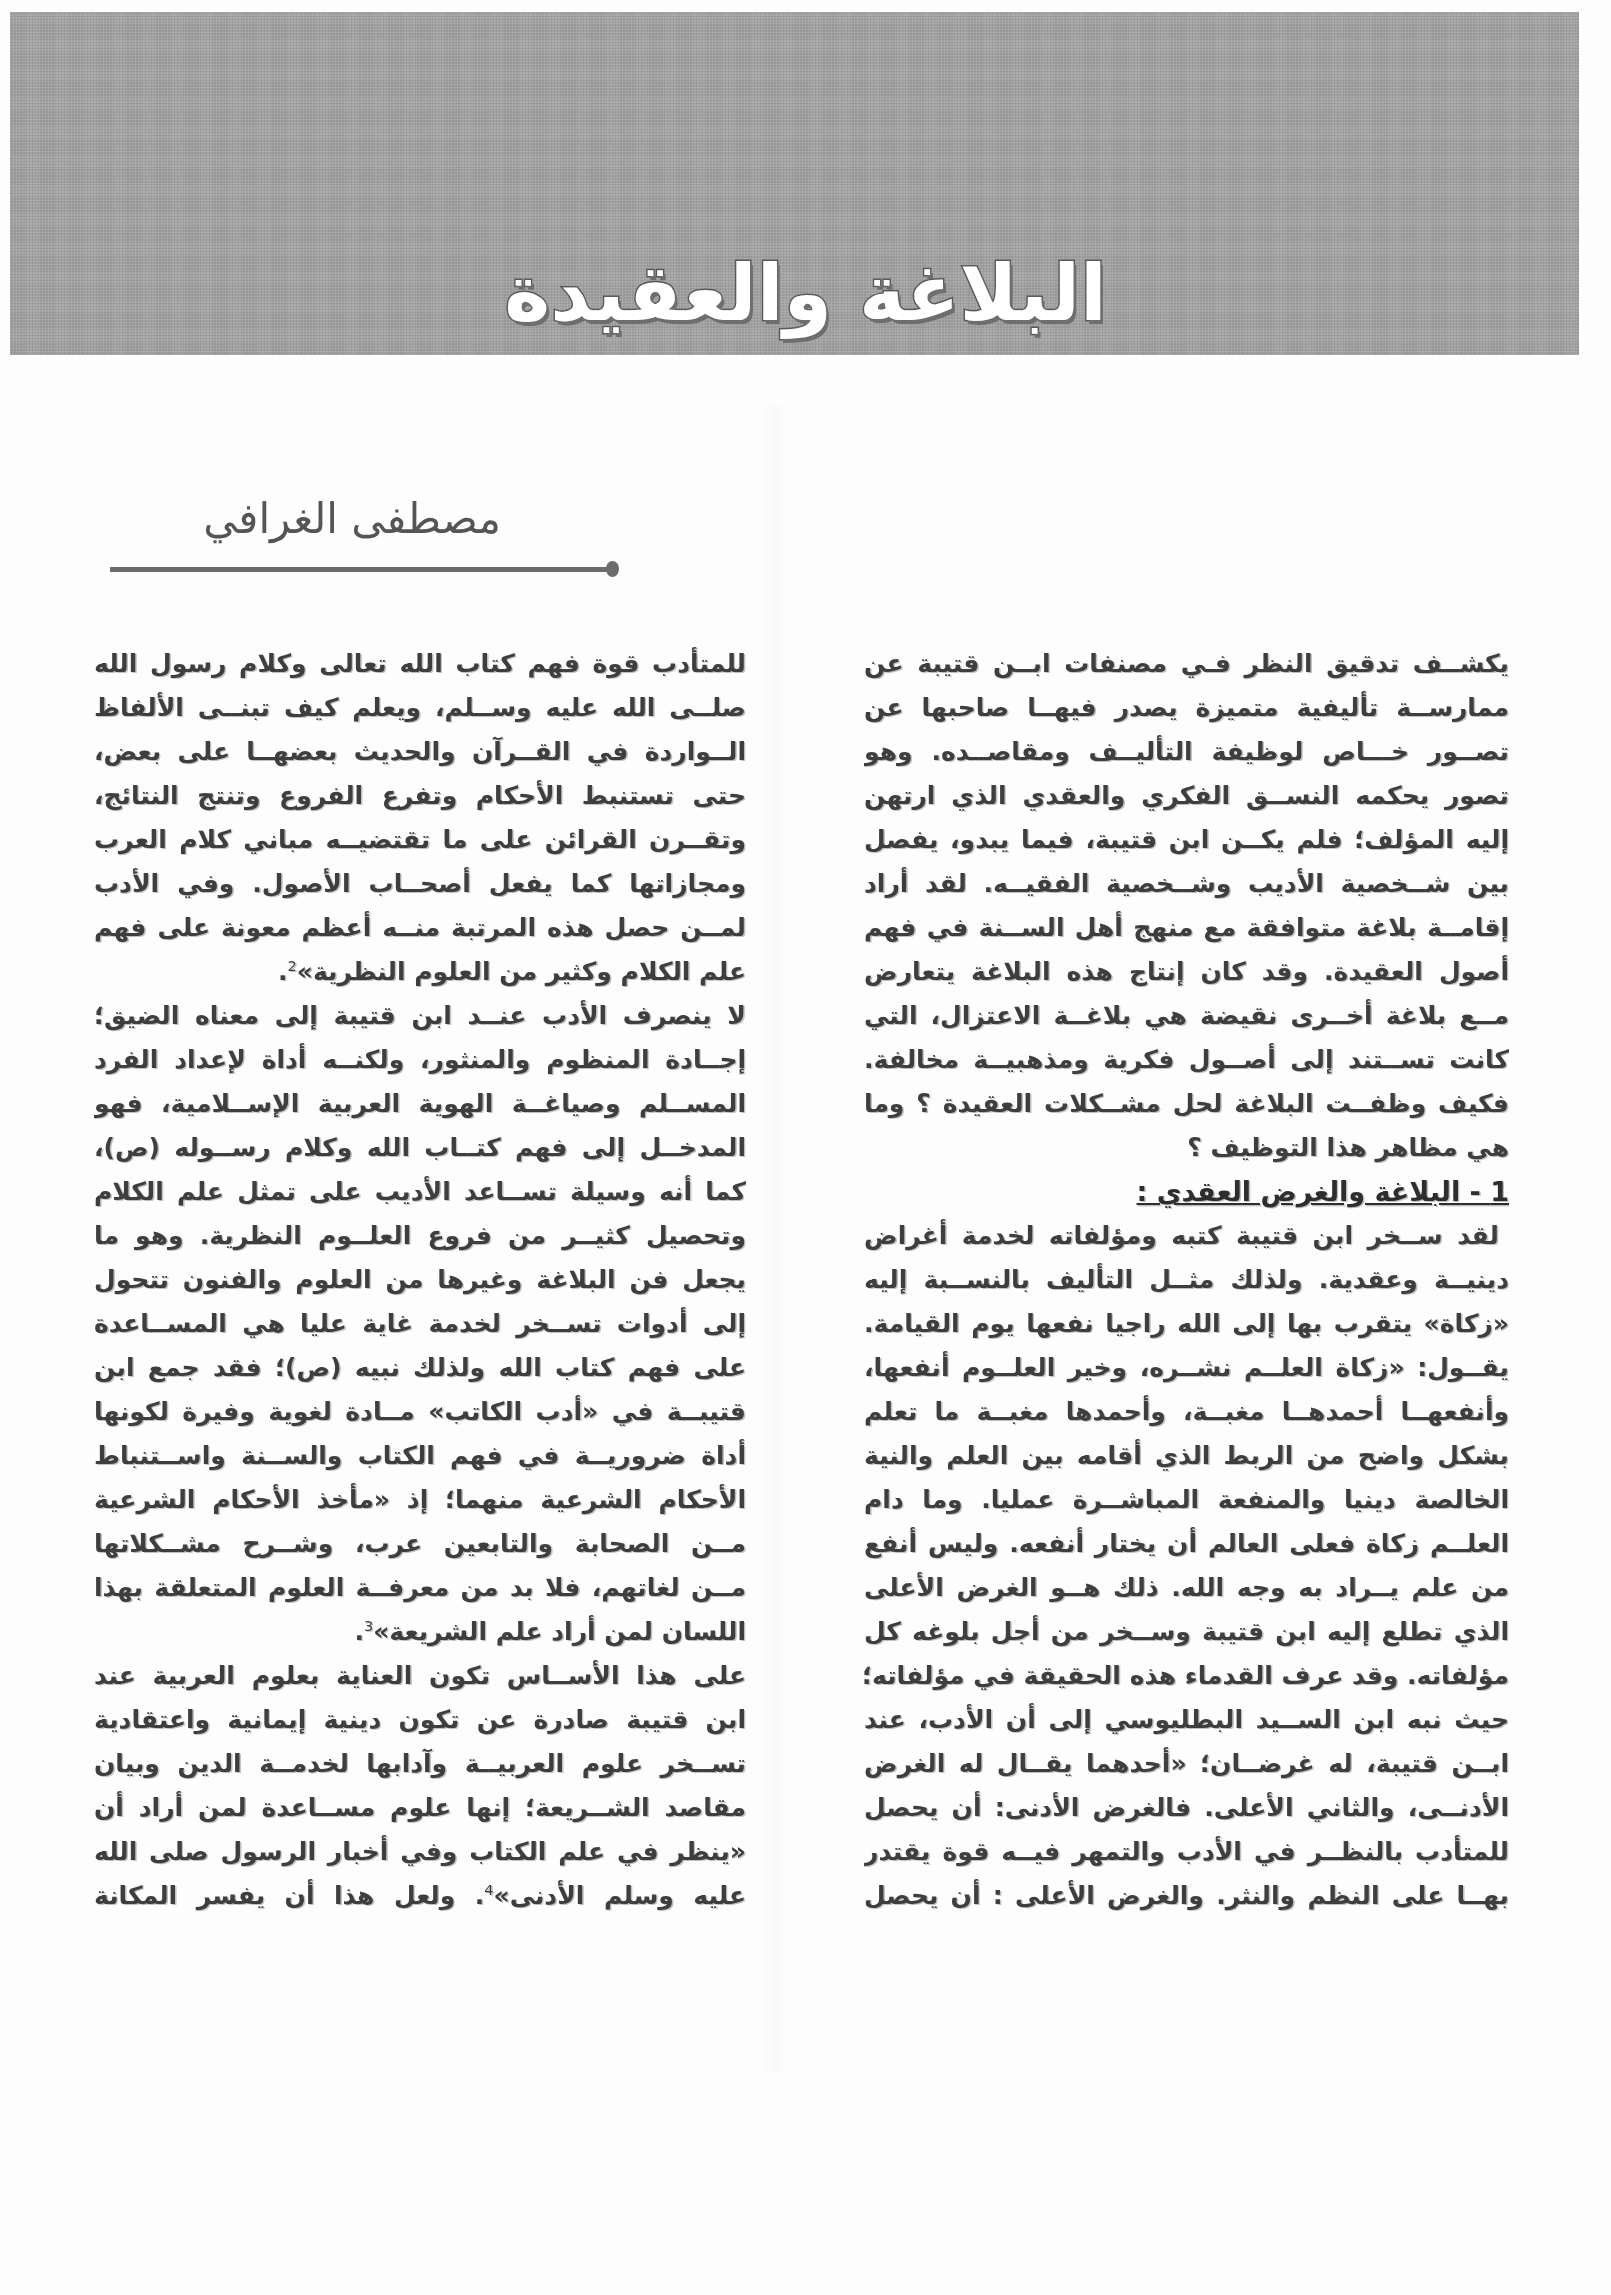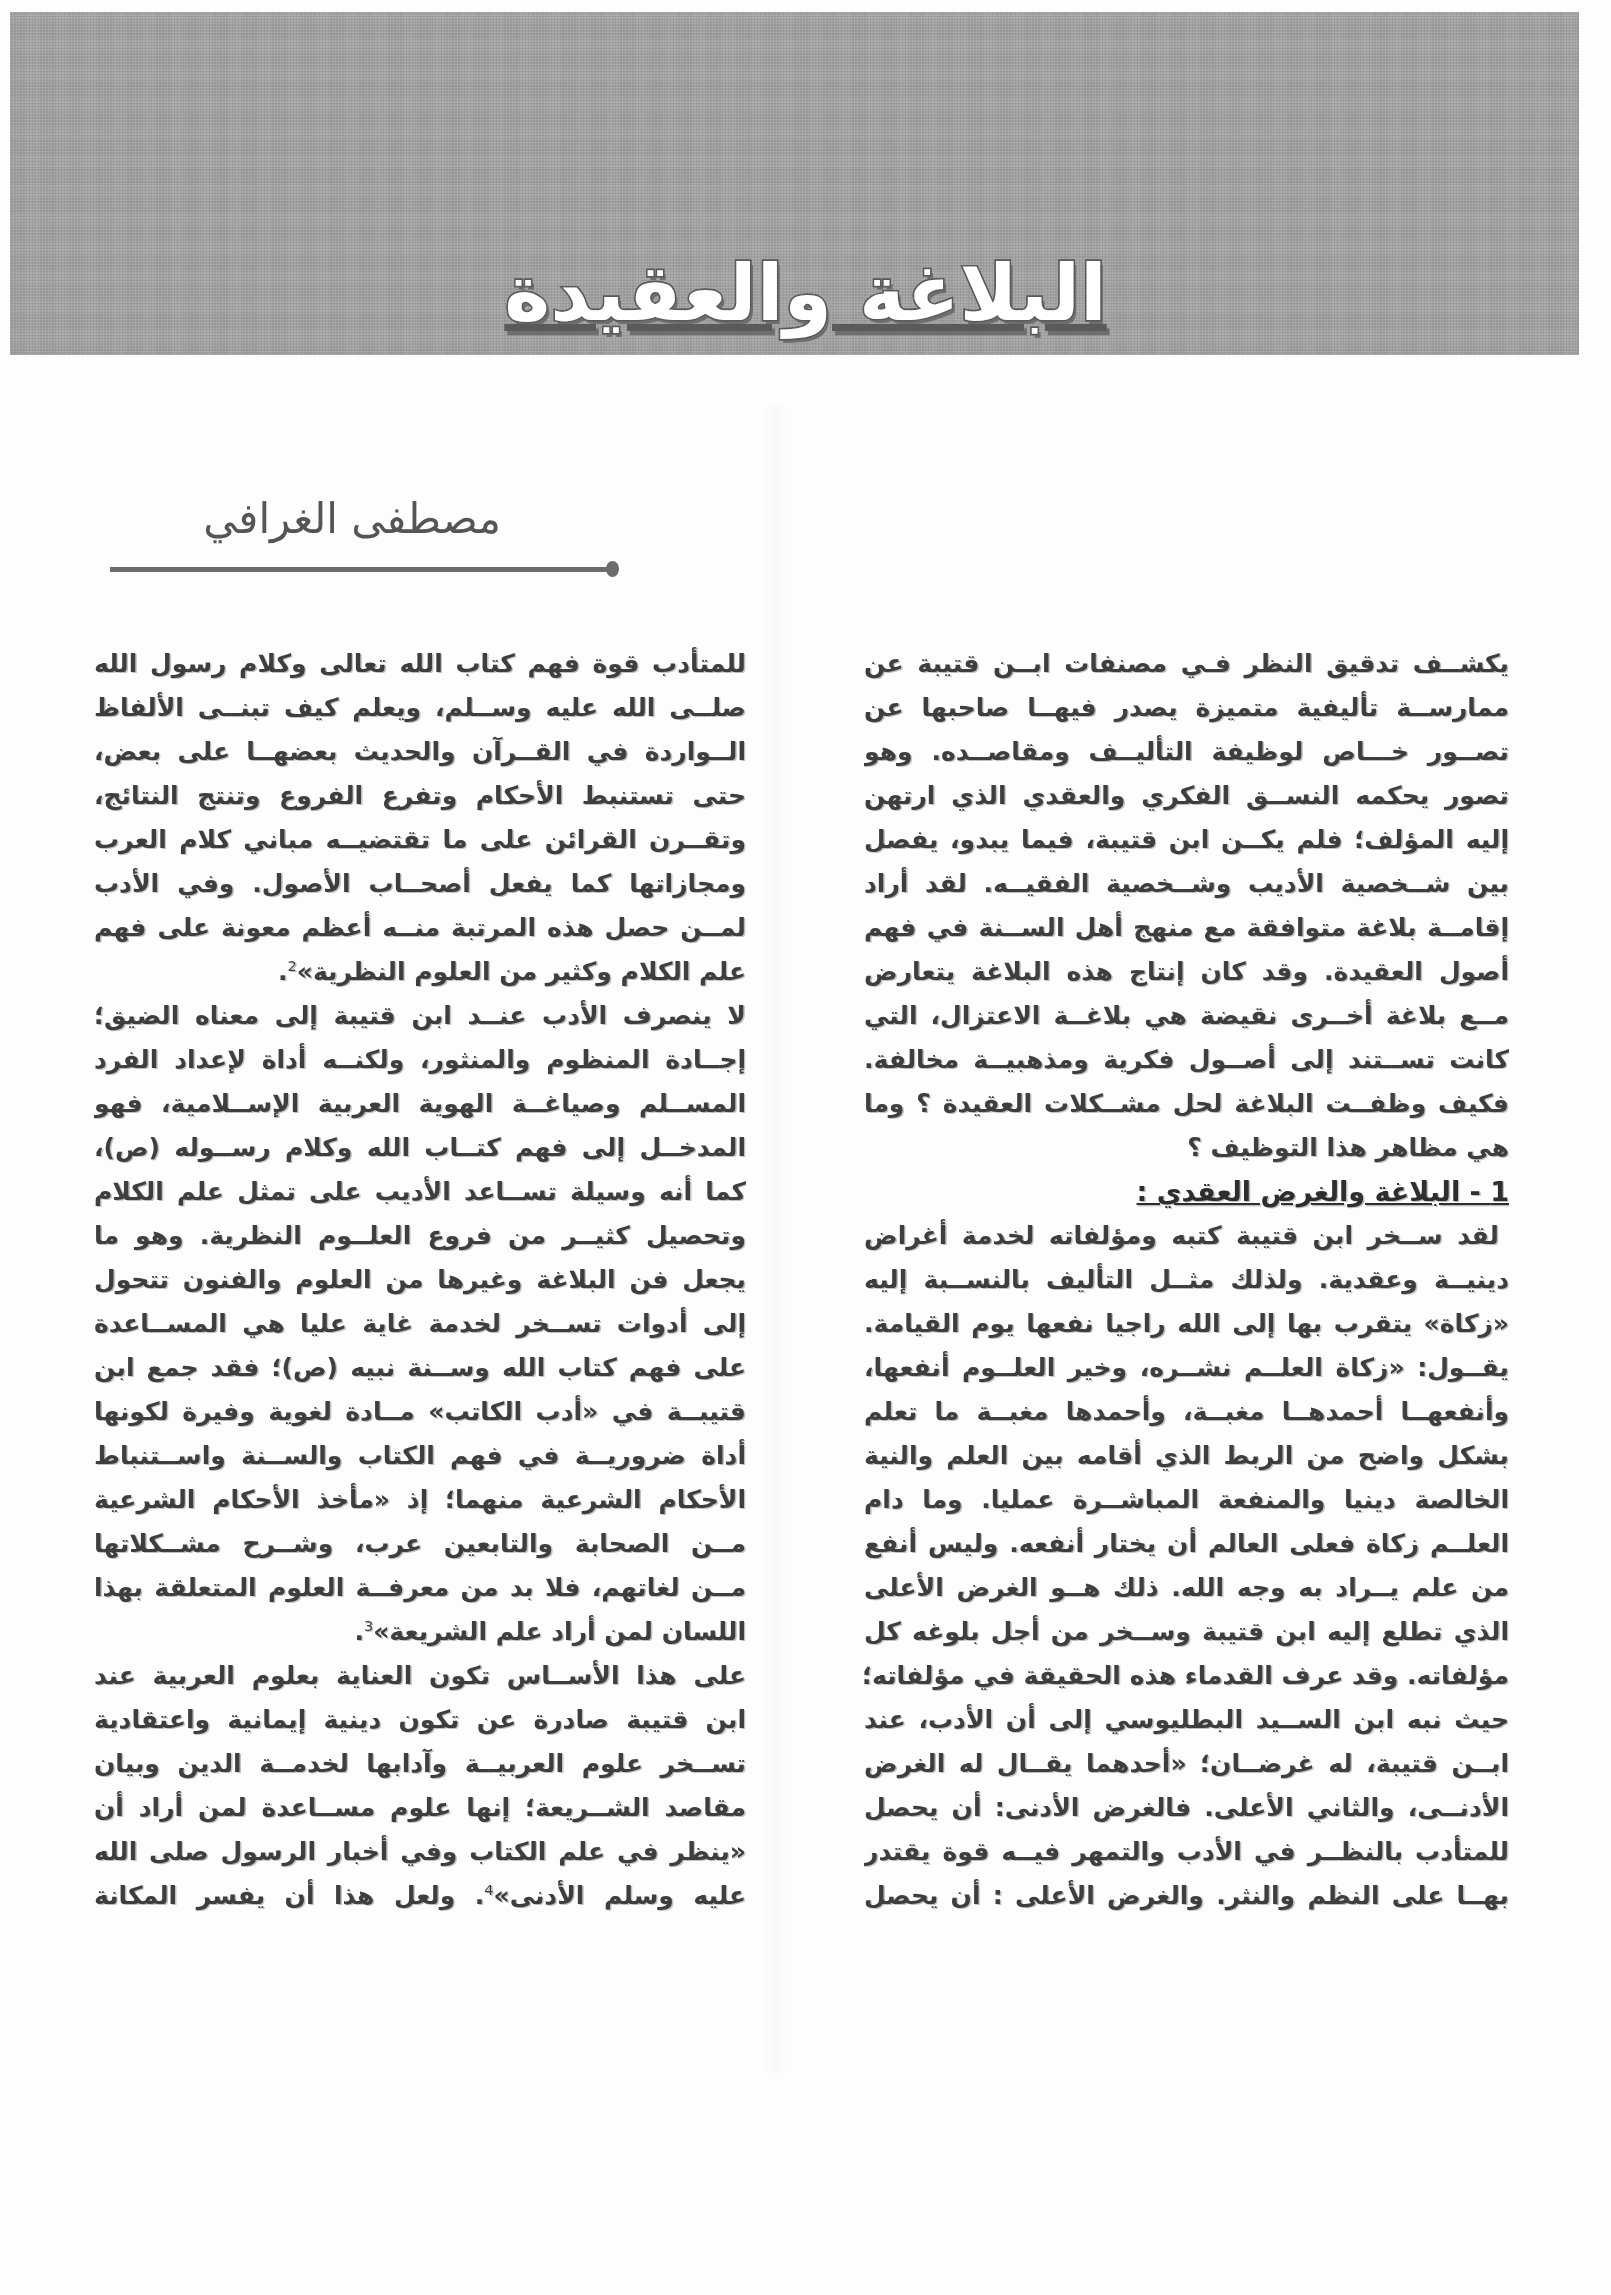--- a/index.html
+++ b/index.html
@@ -27,21 +27,20 @@
     direction: rtl;
     font-family: "DejaVu Sans", sans-serif;
     font-weight: bold;
     font-size: 78px;
     line-height: 109px;
     color: #ffffff;
     -webkit-text-stroke: 2.9px #5a5a5a;
     paint-order: stroke fill;
     text-shadow: 2.9px 4.3px 0 #6e6e6e;
     letter-spacing: 1.4px;
-    text-decoration: underline;
   }
   .author-block {
     position: absolute;
     left: 109px; top: 484px;
     width: 522px;
     direction: rtl;
   }
   .author-name {
     display: block;
     text-align: right;
@@ -164,21 +163,21 @@
   <span class="line">لمــن حصل هذه المرتبة منــه أعظم معونة على فهم</span>
   <span class="line last"><span>علم الكلام وكثير من العلوم النظرية»</span><sup class="fn">2</sup><span>.</span></span>
   <span class="line">لا ينصرف الأدب عنــد ابن قتيبة إلى معناه الضيق؛</span>
   <span class="line">إجــادة المنظوم والمنثور، ولكنــه أداة لإعداد الفرد</span>
   <span class="line">المســلم وصياغــة الهوية العربية الإســلامية، فهو</span>
   <span class="line">المدخــل إلى فهم كتــاب الله وكلام رســوله (ص)،</span>
   <span class="line">كما أنه وسيلة تســاعد الأديب على تمثل علم الكلام</span>
   <span class="line">وتحصيل كثيــر من فروع العلــوم النظرية. وهو ما</span>
   <span class="line">يجعل فن البلاغة وغيرها من العلوم والفنون تتحول</span>
   <span class="line">إلى أدوات تســخر لخدمة غاية عليا هي المســاعدة</span>
-  <span class="line">على فهم كتاب الله وســنة نبيه (ص)؛ فقد جمع ابن</span>
+  <span class="line">على فهم كتاب الله ولذلك نبيه (ص)؛ فقد جمع ابن</span>
   <span class="line">قتيبــة في «أدب الكاتب» مــادة لغوية وفيرة لكونها</span>
   <span class="line">أداة ضروريــة في فهم الكتاب والســنة واســتنباط</span>
   <span class="line">الأحكام الشرعية منهما؛ إذ «مأخذ الأحكام الشرعية</span>
   <span class="line">مــن الصحابة والتابعين عرب، وشــرح مشــكلاتها</span>
   <span class="line">مــن لغاتهم، فلا بد من معرفــة العلوم المتعلقة بهذا</span>
   <span class="line last"><span>اللسان لمن أراد علم الشريعة»</span><sup class="fn">3</sup><span>.</span></span>
   <span class="line">على هذا الأســاس تكون العناية بعلوم العربية عند</span>
   <span class="line">ابن قتيبة صادرة عن تكون دينية إيمانية واعتقادية</span>
   <span class="line">تســخر علوم العربيــة وآدابها لخدمــة الدين وبيان</span>
   <span class="line">مقاصد الشــريعة؛ إنها علوم مســاعدة لمن أراد أن</span>

